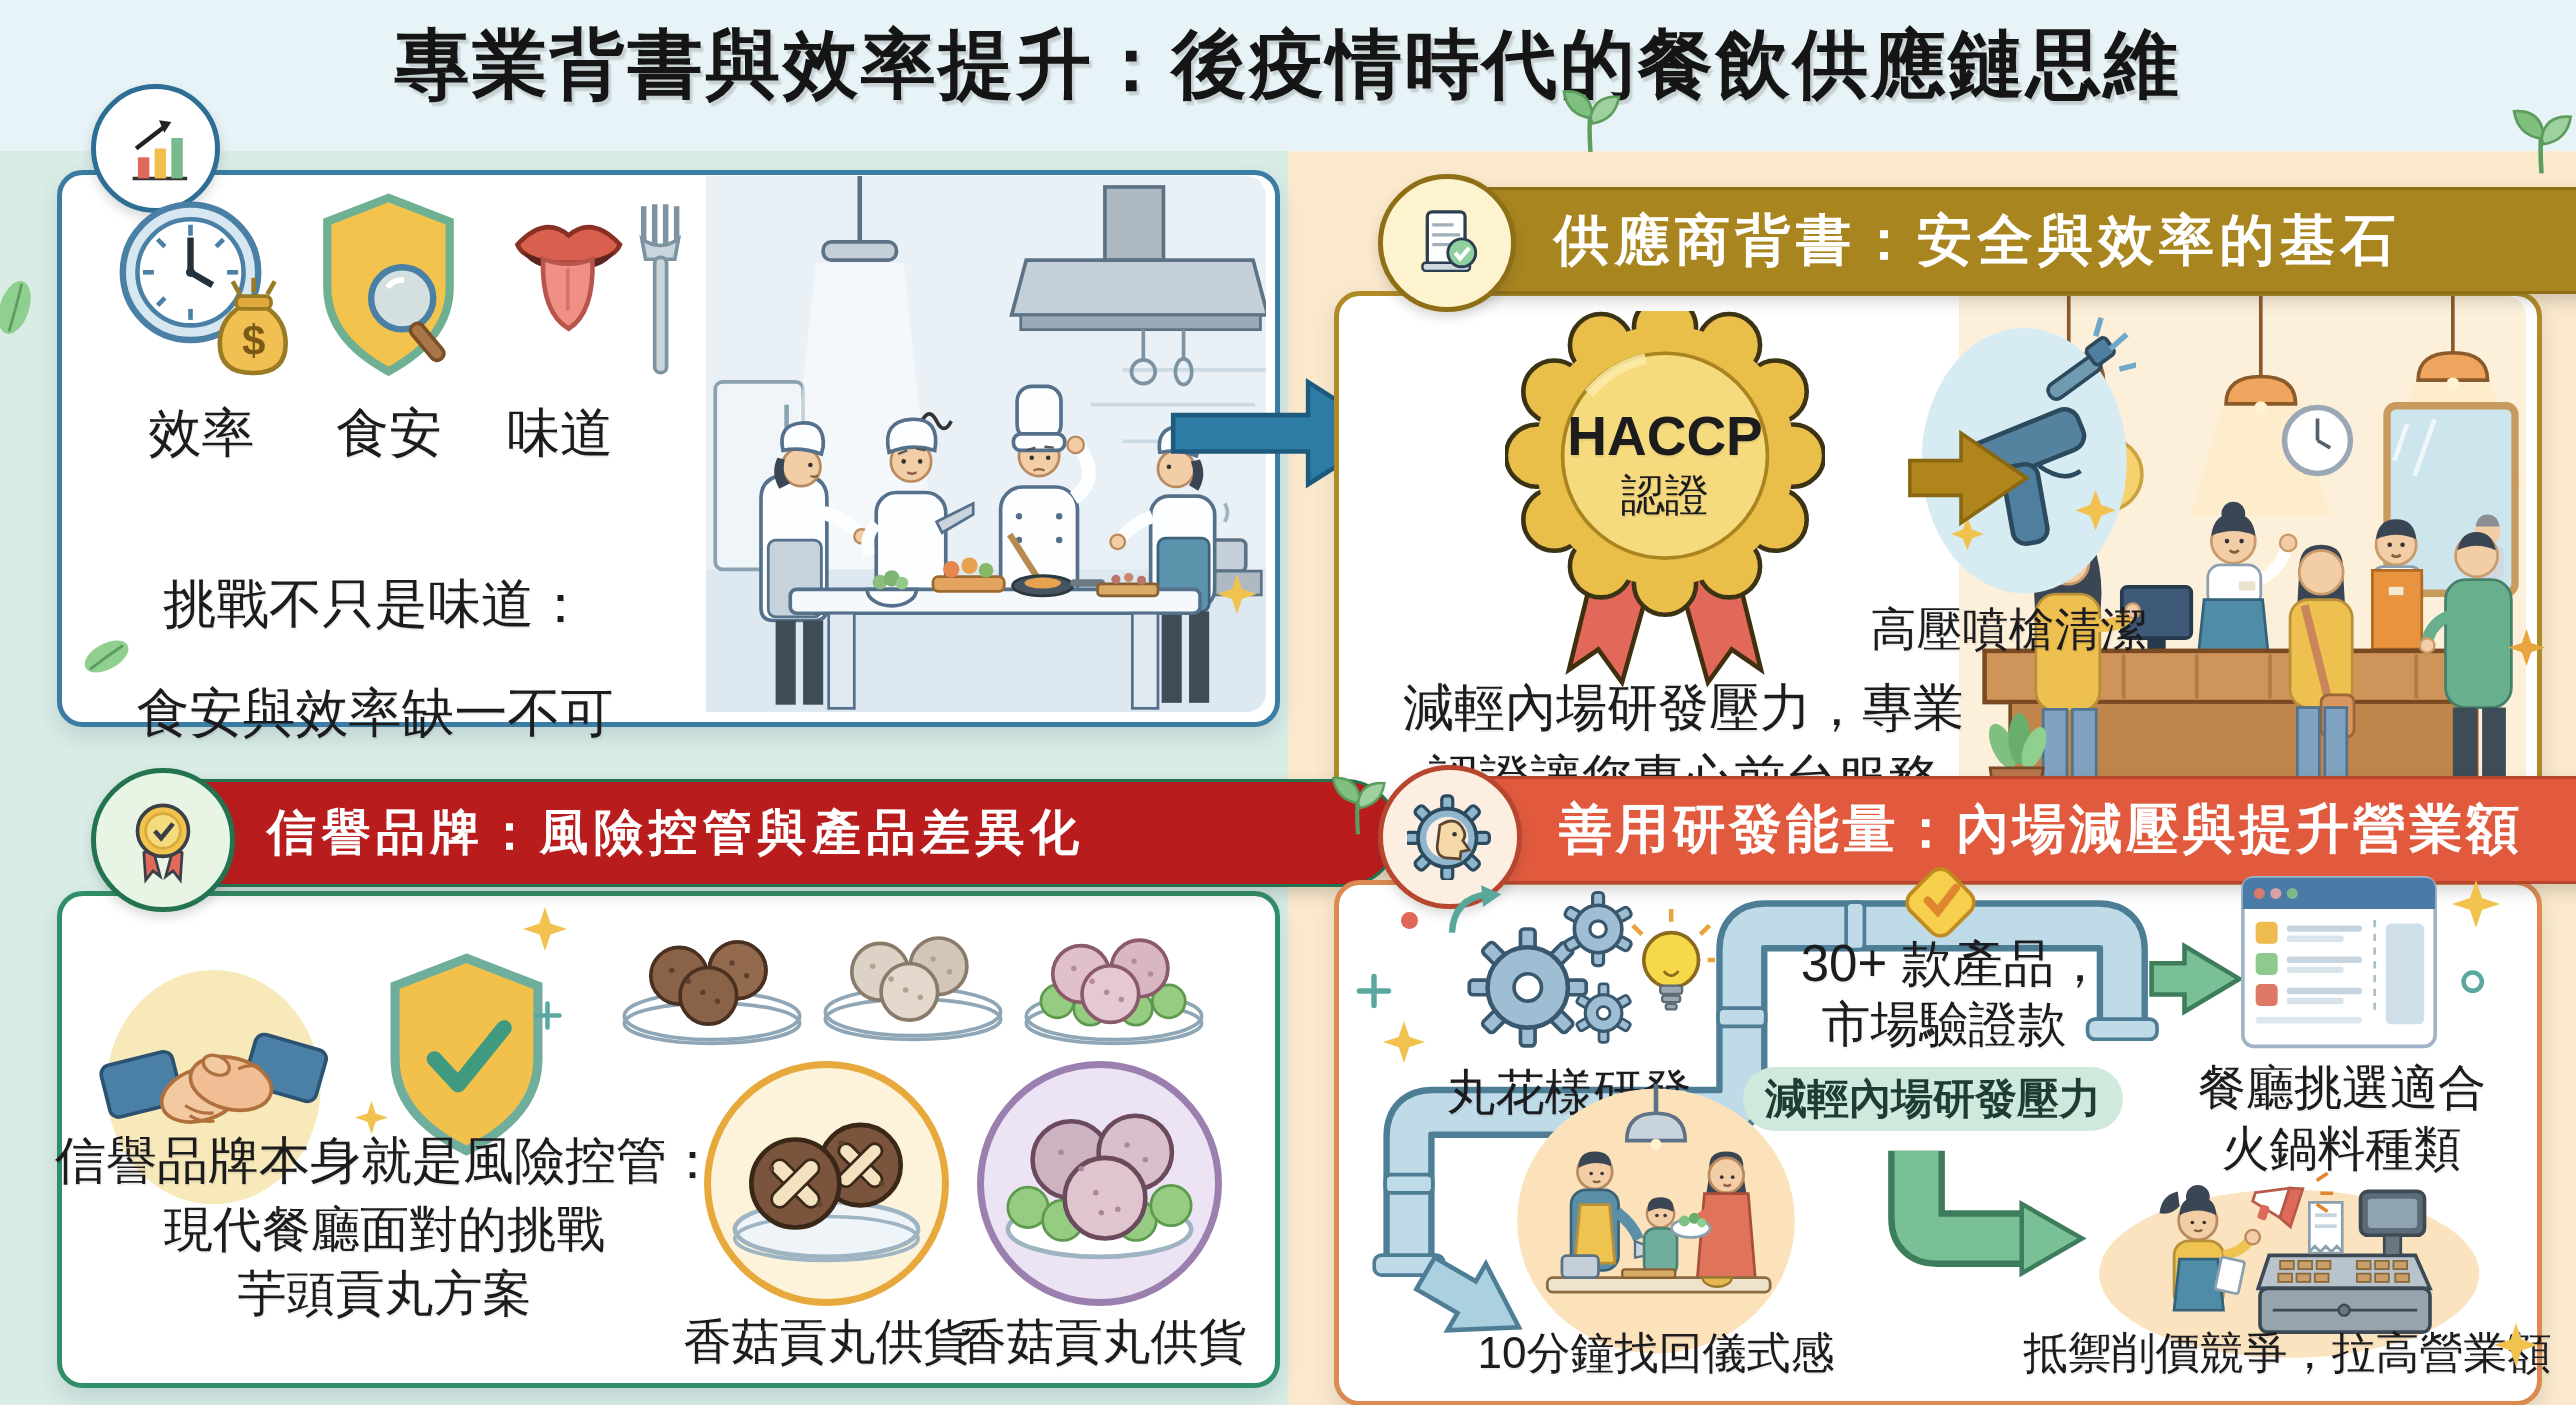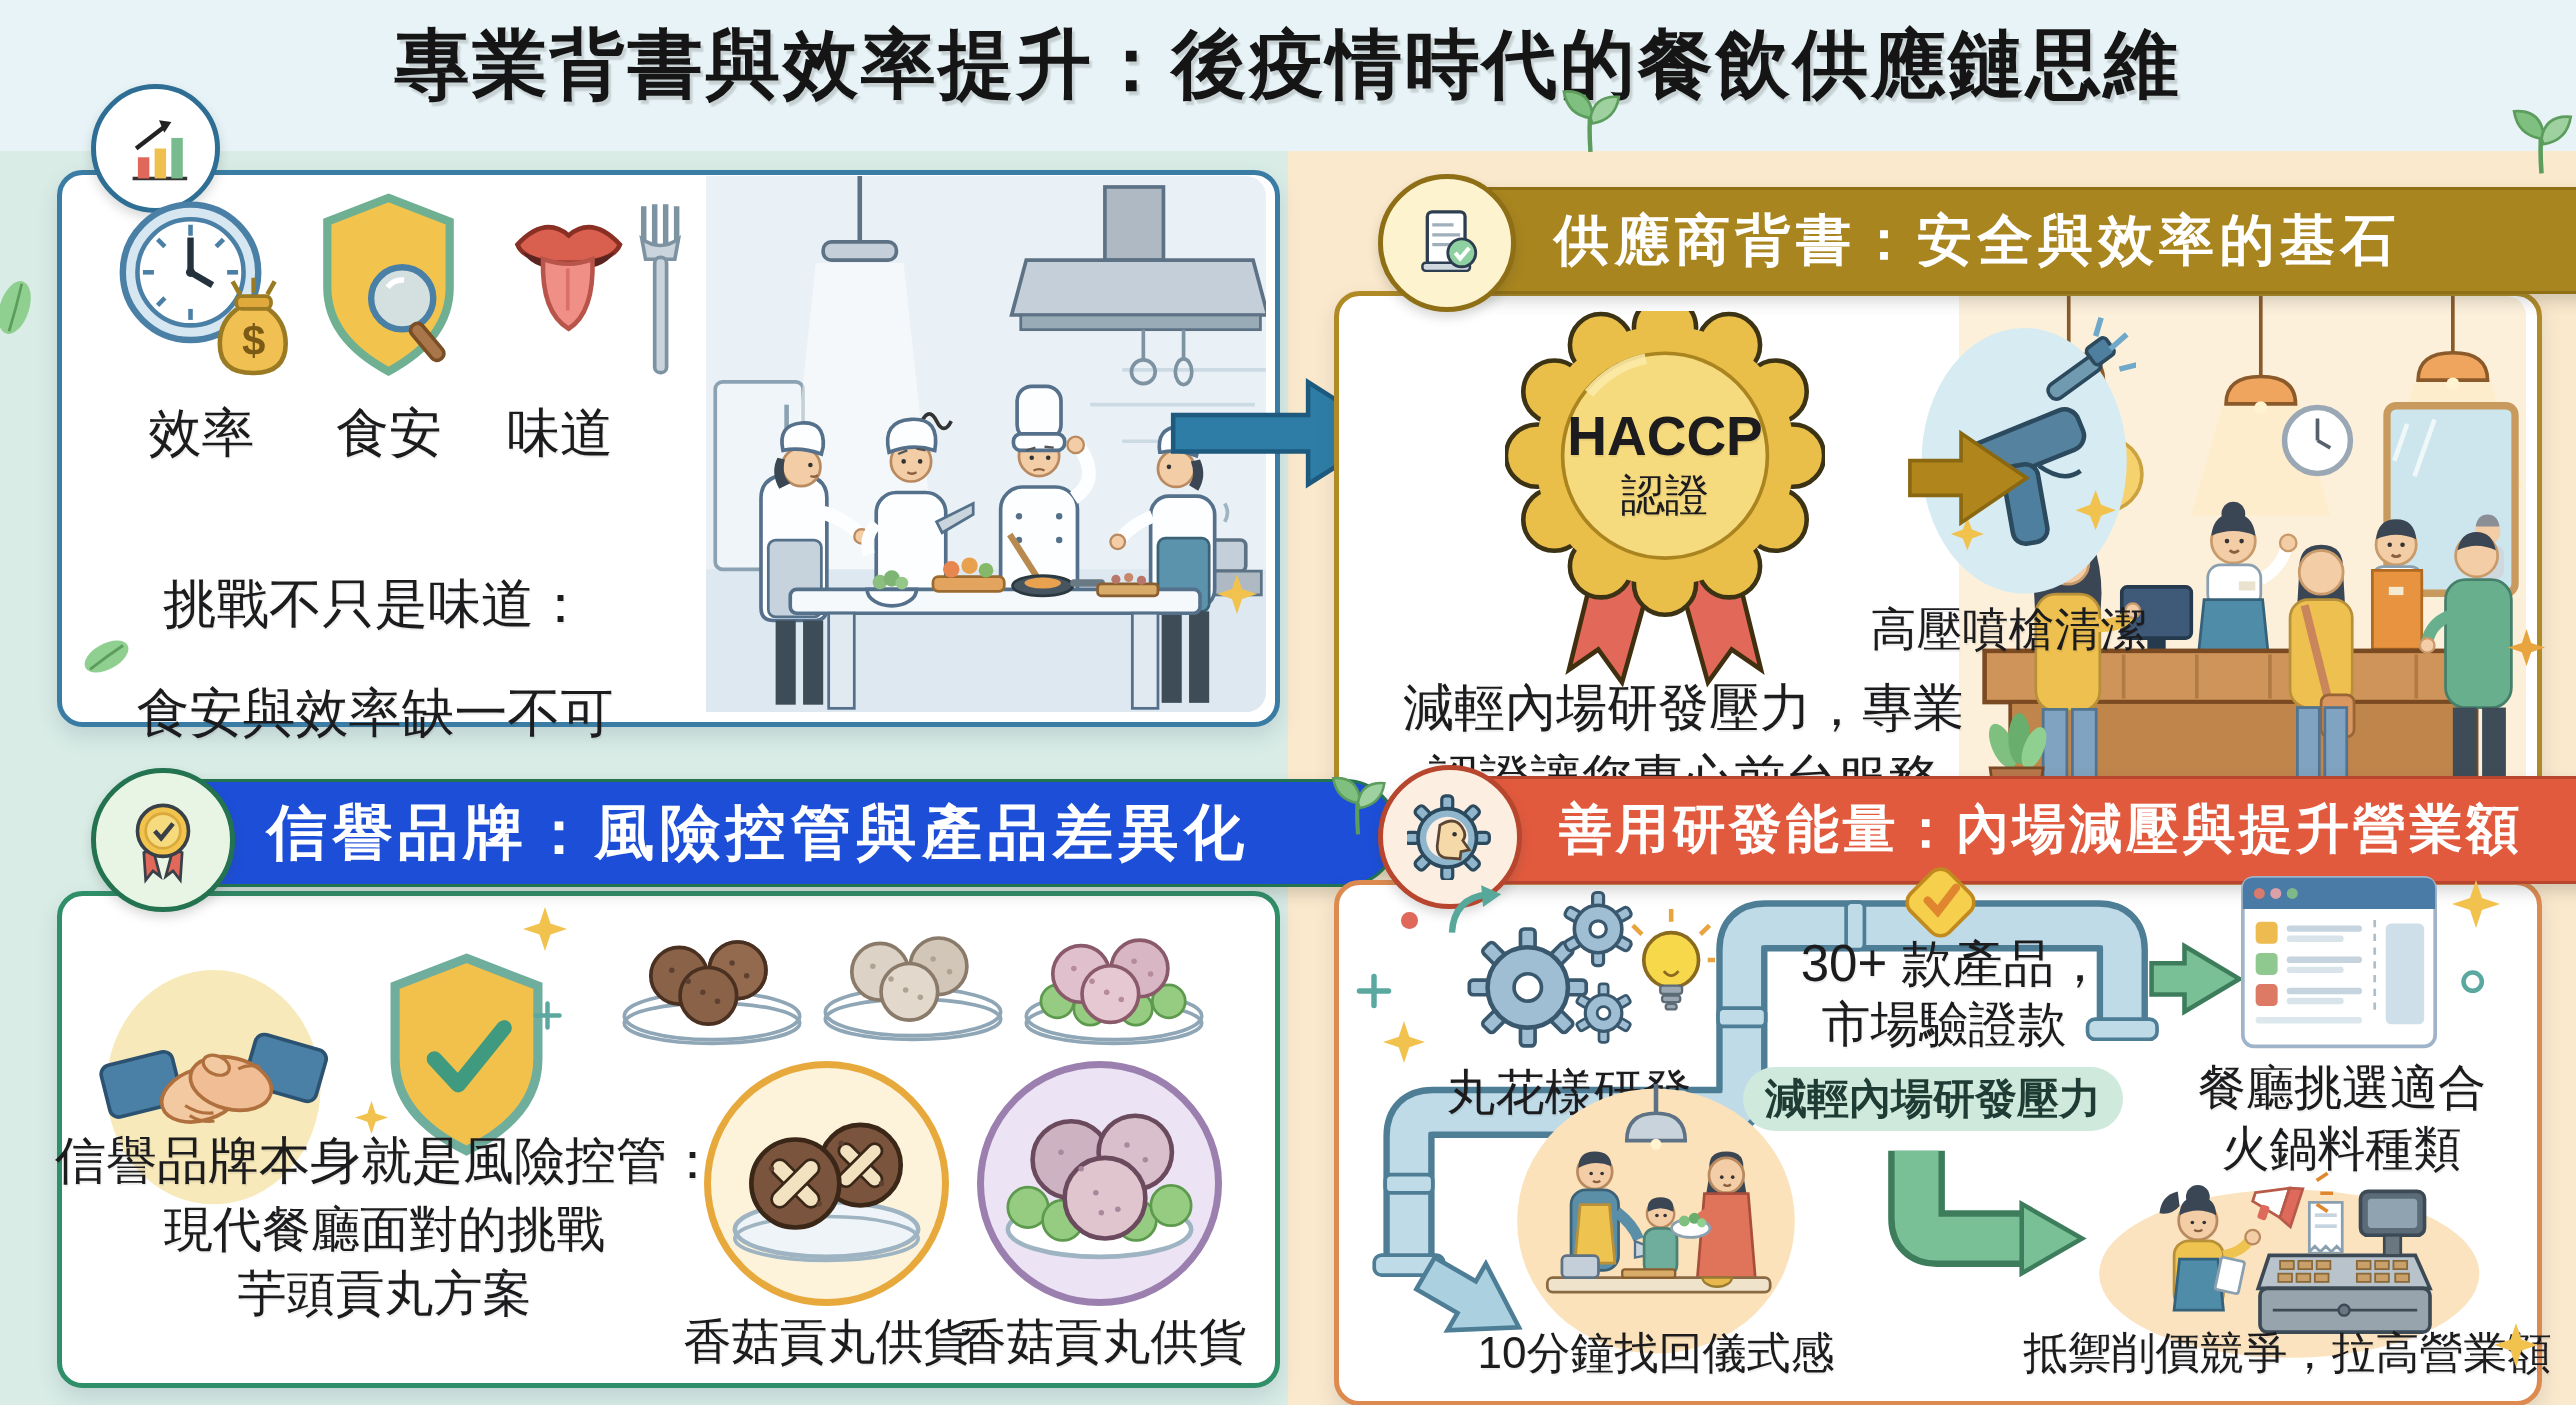--- a/index.html
+++ b/index.html
@@ -343,21 +343,21 @@
   <div class="txt" style="left:1354px;top:750px;width:659px;font-size:51px;">認證讓您專心前台服務</div>
 
   <div class="abs" style="left:1908px;top:426px;">
     <svg width="128" height="105" viewBox="0 0 140 115">
       <polygon points="2,38 58,38 58,8 130,57 58,106 58,76 2,76" fill="#b0861c" stroke="#8a6812" stroke-width="4"></polygon>
     </svg>
   </div>
 
   <div class="card" style="left:57px;top:891px;width:1213px;height:487px;border:5.5px solid #2f8f68;"></div>
 
-  <div class="pill" style="left:108px;top:779px;width:1129px;height:102px;background:#1d4ed8;border:3.7px solid #237351;padding-left:156px;font-size:60px;letter-spacing:5.5px;">
+  <div class="pill" style="left:108px;top:779px;width:1129px;height:102px;background:#b91c1c;border:3.7px solid #237351;padding-left:156px;font-size:49px;letter-spacing:5.5px;">
     <span>信譽品牌：風險控管與產品差異化</span>
   </div>
   <div class="hicon" style="left:91px;top:768px;width:134px;height:134px;background:#e8f4e4;border:5.5px solid #237351;">
     <svg width="82" height="88" viewBox="0 0 90 96">
       <polygon points="34,58 42,88 34,82 26,92 24,62" fill="#e2695a" stroke="#394048" stroke-width="3"></polygon>
       <polygon points="56,58 48,88 56,82 64,92 66,62" fill="#e2695a" stroke="#394048" stroke-width="3"></polygon>
       <circle cx="45" cy="38" r="28" fill="#f2c44d" stroke="#394048" stroke-width="4"></circle>
       <circle cx="45" cy="38" r="19" fill="#f6da7e" stroke="#d9a93c" stroke-width="3"></circle>
       <path d="M36,38 l7,8 13,-16" stroke="#394048" stroke-width="5" fill="none"></path>
     </svg>

